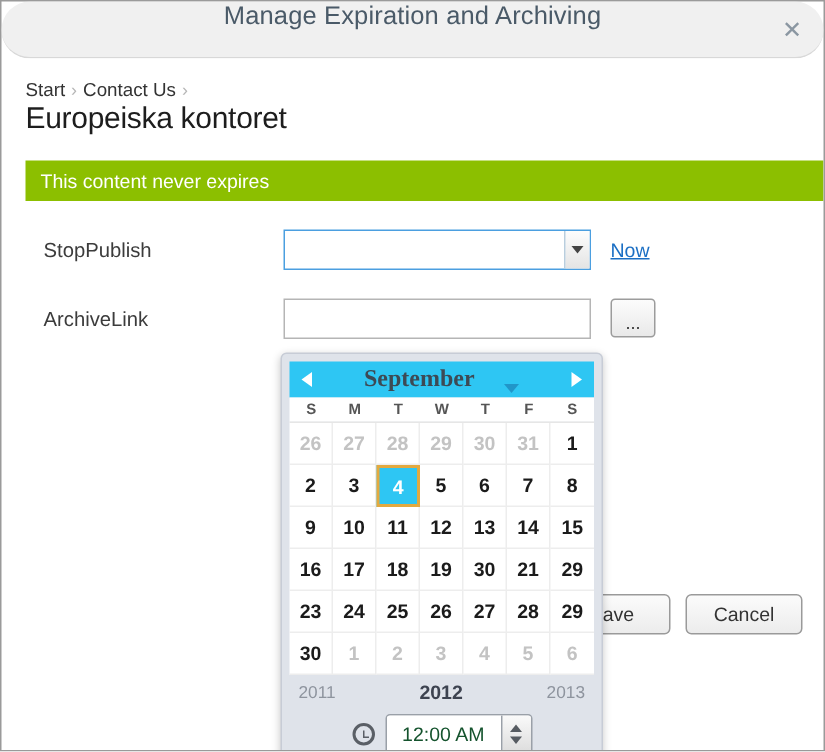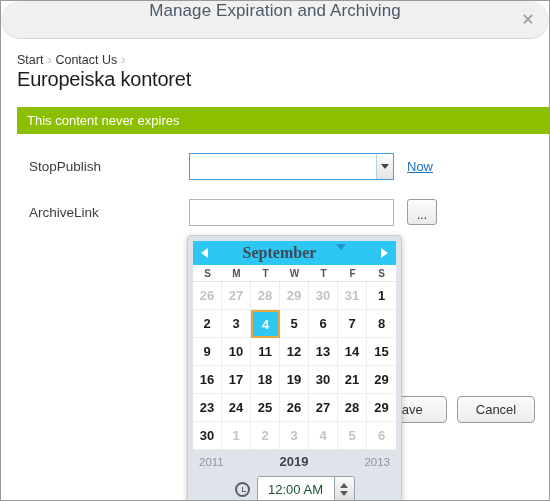--- a/index.html
+++ b/index.html
@@ -214,21 +214,21 @@
     border-bottom: 5px solid transparent;
     border-right: 7px solid #ffffff;
   }
   .cal-nav.next {
     border-top: 5px solid transparent;
     border-bottom: 5px solid transparent;
     border-left: 7px solid #ffffff;
   }
   .cal-month {
     display: flex;
-    align-items: flex-start;
+    align-items: flex-end;
     gap: 20px;
     cursor: pointer;
   }
   .cal-month-label {
     font-family: "Liberation Serif", serif;
     font-weight: bold;
     font-size: 16px;
     color: #3d4a55;
   }
   .cal-month-caret {
@@ -469,21 +469,21 @@
           <div class="cal-day other">1</div>
           <div class="cal-day other">2</div>
           <div class="cal-day other">3</div>
           <div class="cal-day other">4</div>
           <div class="cal-day other">5</div>
           <div class="cal-day other">6</div>
         </div>
 
       <div class="cal-years">
         <span class="cal-year-side">2011</span>
-        <span class="cal-year-current">2019</span>
+        <span class="cal-year-current">2012</span>
         <span class="cal-year-side">2013</span>
       </div>
 
       <div class="cal-time">
         <span class="clock-icon"></span>
         <span class="time-box">
           <input class="time-value" type="text" value="12:00 AM" style="">
           <span class="time-spin">
             <span class="spin-up"></span>
             <span class="spin-down"></span>

